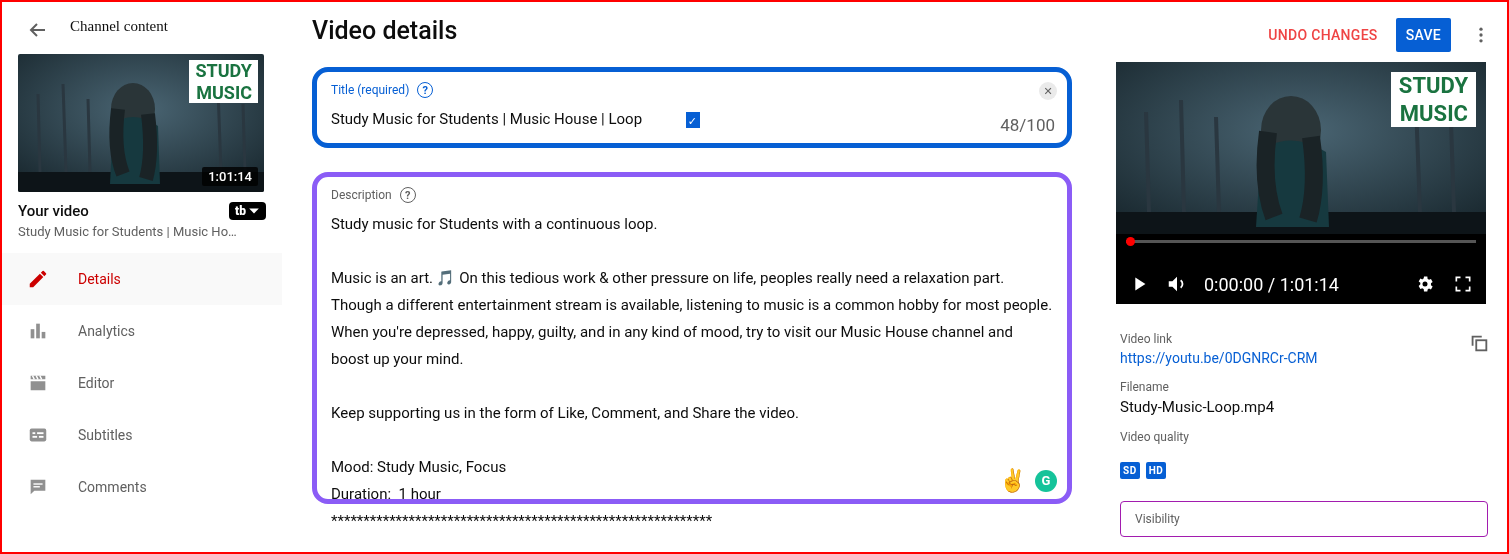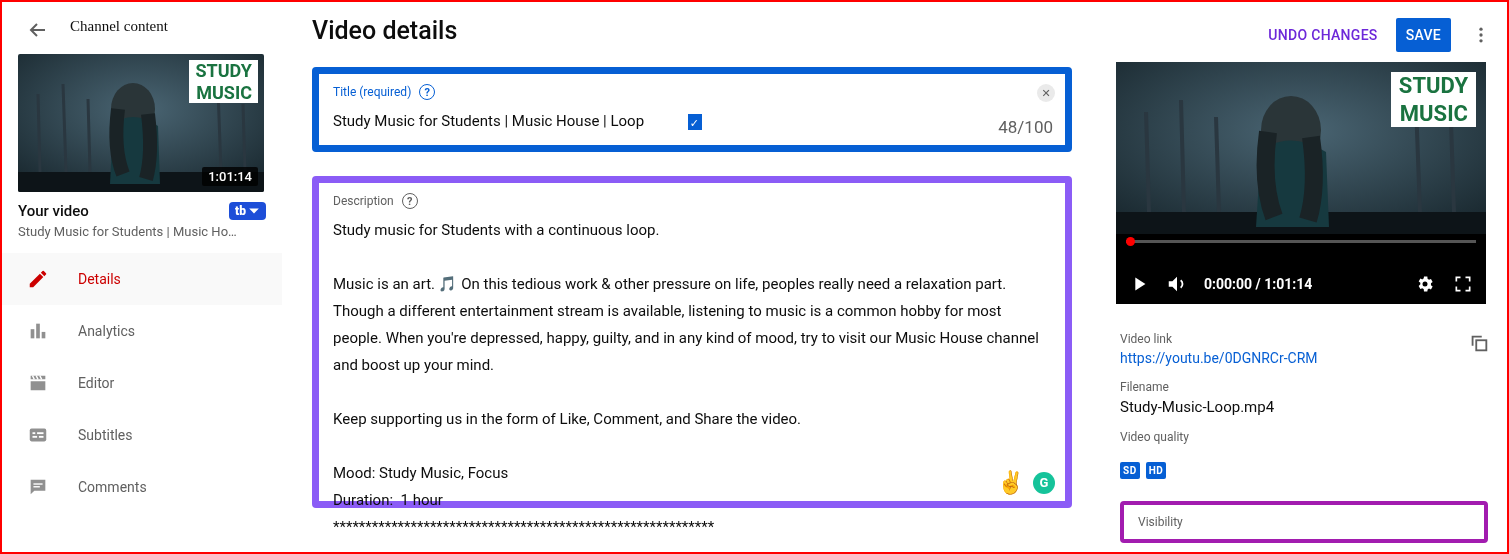--- a/index.html
+++ b/index.html
@@ -18,32 +18,32 @@
   .sidebar { width: 280px; flex-shrink: 0; padding: 0; }
   .sb-header { display: flex; align-items: flex-start; padding: 16px 16px 12px 24px; gap: 20px; font-family: Liberation Serif, serif; }
   .back-arrow { width: 24px; height: 24px; display:flex; align-items:center; justify-content:center; color:#606060; cursor:pointer;}
   .sb-title { font-size: 15px; font-weight: 500; color: #0d0d0d; }
   .thumb-wrap { position: relative; margin: 0 16px; width: 246px; height: 138px; border-radius:2px; overflow:hidden;}
   .thumb-wrap .dur { position:absolute; bottom:6px; right:6px; background:#000c; color:#fff; font-size:13px; font-weight:500; padding:2px 6px; border-radius:2px;}
   .thumb-wrap .badge { position:absolute; top:6px; right:6px; background:#fff; color:#1a7340; font-size:18px; font-weight:700; padding:0px 6px; line-height:1.2; text-align:right;}
   .thumb-wrap svg { width:100%; height:100%; display:block;}
   .yv-row { margin: 10px 16px 0 16px; display:flex; align-items:center; justify-content:space-between;}
   .yv-label { font-size:15px; font-weight:500;}
-  .tb-btn { background:#1d4ed8; color:#fff; border-radius:4px; padding:2px 6px; font-size:13px; font-weight:700; display:flex; align-items:center; gap:2px; cursor:pointer;}
+  .tb-btn { background:#000000; color:#fff; border-radius:4px; padding:2px 6px; font-size:13px; font-weight:700; display:flex; align-items:center; gap:2px; cursor:pointer;}
   .tb-btn svg{width:12px;height:12px;}
   .yv-sub { margin: 4px 16px 14px 16px; font-size:13px; color:#606060; white-space:nowrap; overflow:hidden; text-overflow:ellipsis;}
   .nav-item { display:flex; align-items:center; gap: 28px; padding: 0 24px; height:52px; font-size:14px; color:#606060; cursor:pointer;}
   .nav-item.active { color:#cc0000; background:#f9f9f9;}
   .nav-item.active .nav-icon{color:#cc0000;}
   .nav-icon { width:24px; height:24px; display:flex; align-items:center; justify-content:center; color:#909090;}
   
   .main { flex:1; padding: 14px 30px 0 30px; overflow:hidden; max-width: 820px;}
   .main-header { display:flex; align-items:center; justify-content:space-between; margin-bottom: 22px;}
   .page-title { font-size: 25px; font-weight:500;}
-  .field { border:7px solid #8b5cf6; border-radius:4px; padding:10px 14px 8px 14px; position:relative; margin-bottom: 24px;}
+  .field { border:5px solid #8b5cf6; border-radius:16px; padding:10px 14px 8px 14px; position:relative; margin-bottom: 24px;}
   .field.focused { border-color:#065fd4;}
   .field-label { font-size:12px; color:#606060; display:flex; align-items:center; gap:8px;}
   .field.focused .field-label{color:#065fd4;}
   .help-circ{width:16px;height:16px;border:1.5px solid currentColor;border-radius:50%;display:inline-flex;align-items:center;justify-content:center;font-size:11px;font-weight:700;}
   .field-input { font-size:15px; color:#0d0d0d; padding:8px 0 2px 0; min-height:24px; outline:none; white-space:pre-wrap; line-height:1.8;}
   .title-row{display:flex;align-items:center;gap:20px;}
   .cursor-mark{display:inline-block;width:14px;height:16px;background:#065fd4;vertical-align:middle;position:relative;}
   .cursor-mark::after{content:"✓";color:#fff;font-size:11px;position:absolute;left:2px;top:0;}
   .counter{position:absolute;right:12px;bottom:8px;font-size:17px;color:#606060;}
   .clear-x{position:absolute;right:10px;top:10px;width:18px;height:18px;border-radius:50%;background:#eaeaea;color:#606060;display:flex;align-items:center;justify-content:center;font-size:11px;cursor:pointer;}
@@ -55,34 +55,34 @@
   .right { width:400px; flex-shrink:0; padding: 60px 14px 0 14px;}
   .preview { width:370px; background:#000; border-radius:0; overflow:hidden;}
   .pv-img{height:172px;position:relative;}
   .pv-img svg{width:100%;height:100%;display:block;}
   .pv-img .badge { position:absolute; top:10px; right:10px; background:#fff; color:#1a7340; font-size:22px; font-weight:700; padding:0px 8px; line-height:1.25; text-align:right;}
   .pv-prog{height:30px;position:relative;}
   .pv-prog .track{position:absolute;left:10px;right:10px;top:6px;height:3px;background:#555;}
   .pv-prog .dot{position:absolute;left:10px;top:3px;width:9px;height:9px;border-radius:50%;background:#f00;}
   .pv-ctrl{height:40px;display:flex;align-items:center;padding:0 12px;gap:16px;color:#fff;}
   .pv-ctrl .sp{flex:1;}
-  .pv-time{font-size:14px;font-weight:bold;}
+  .pv-time{font-size:18px;}
   .pv-ico{width:22px;height:22px;display:flex;align-items:center;justify-content:center;cursor:pointer;}
   .meta{padding:14px 0 0 4px;}
   .meta-label{font-size:12px;color:#606060;margin-top:14px;}
   .meta-row{display:flex;align-items:center;justify-content:space-between;}
   .link{color:#065fd4;font-size:14px;margin-top:4px;}
   .fname{font-size:15px;margin-top:4px;}
   .copy-ico{width:20px;height:20px;color:#606060;cursor:pointer;}
   .q-badges{display:flex;gap:6px;margin-top:18px;}
   .qb{background:#065fd4;color:#fff;font-size:10px;font-weight:700;padding:3px 3px;border-radius:2px;letter-spacing:0.5px;}
-  .vis-box{border:4px solid #a21caf;border-radius:4px;padding:10px 14px;margin-top:22px;font-size:12px;color:#606060;}
+  .vis-box{border:1px solid #a21caf;border-radius:4px;padding:10px 14px;margin-top:22px;font-size:12px;color:#606060;}
   
   .top-actions{position:absolute;top:16px;right:14px;display:flex;align-items:center;gap:18px;}
-  .undo{color:#6d28d9;font-size:14px;font-weight:500;letter-spacing:0.3px;cursor:pointer;}
+  .undo{color:#ef4444;font-size:14px;font-weight:500;letter-spacing:0.3px;cursor:pointer;}
   .save-btn{background:#065fd4;color:#fff;font-size:14px;font-weight:500;padding:9px 10px;border-radius:2px;cursor:pointer;letter-spacing:0.3px;}
   .more-v{width:24px;height:24px;display:flex;align-items:center;justify-content:center;color:#606060;cursor:pointer;}
 </style>
 </head>
 <body>
 
 <div class="top-actions">
   <div class="undo">UNDO CHANGES</div>
   <div class="save-btn">SAVE</div>
   <div class="more-v">

